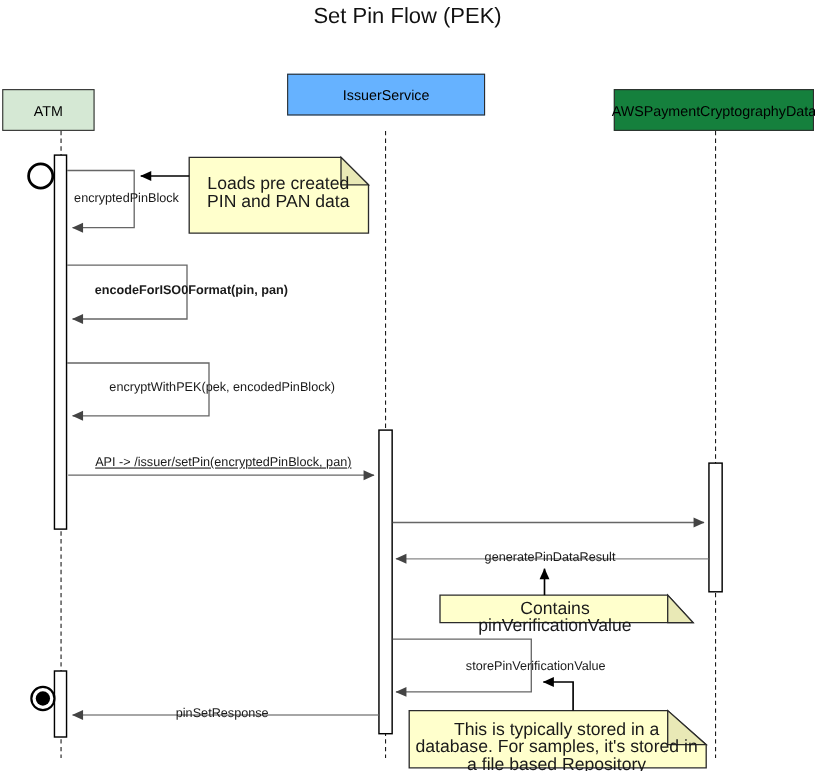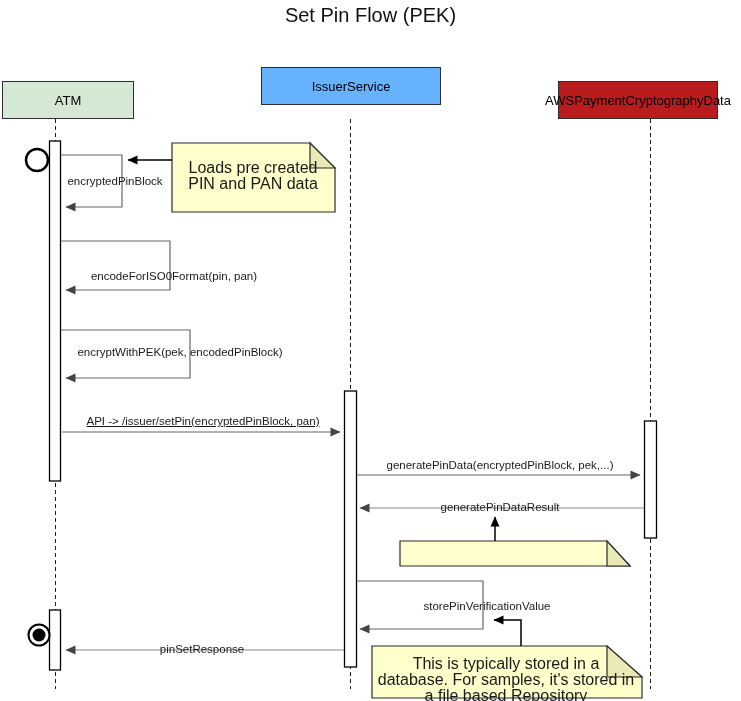--- a/index.html
+++ b/index.html
@@ -8,23 +8,23 @@
     font-family:"Liberation Sans", sans-serif;color:#000;
   }
   .diagram-title{
     position:absolute;left:0;top:4px;width:741px;text-align:center;
     font-size:20px;color:#111;
   }
   .participant{
     position:absolute;display:flex;align-items:center;justify-content:center;
     border:1.3px solid #2d2d2d;font-size:13px;box-sizing:border-box;
   }
-  .p-atm{left:2px;top:81px;width:132px;height:38px;background:#d5e8d4;}
+  .p-atm{left:2px;top:81px;width:84px;height:38px;background:#d5e8d4;}
   .p-issuer{left:261px;top:67px;width:180px;height:38px;background:#66b2ff;}
-  .p-aws{left:558px;top:81px;width:160px;height:38px;background:#b91c1c;}
+  .p-aws{left:558px;top:81px;width:182px;height:38px;background:#15803d;}
   .svg-layer{position:absolute;left:0;top:0;}
   .msg-label{
     position:absolute;font-size:11.5px;white-space:nowrap;
     transform:translateX(-50%);color:#1a1a1a;
   }
   .note-text{
     position:absolute;font-size:16px;line-height:16px;text-align:center;color:#1a1a1a;
   }
 </style>
 </head>
@@ -89,24 +89,24 @@
     <span>ATM</span>
   </div>
   <div class="participant p-issuer">
     <span>IssuerService</span>
   </div>
   <div class="participant p-aws">
     <span>AWSPaymentCryptographyData</span>
   </div>
 
   <div class="msg-label" style="left:115px;top:175px;">encryptedPinBlock</div>
-  <div class="msg-label" style="left:174px;top:270px;">encodeForISO0Format(pin, pan)</div>
-  <div class="msg-label" style="left:180px;top:346px;">encryptWithPEK(pek, encodedPinBlock)</div>
+  <div class="msg-label" style="left:174px;top:258px;font-weight:bold;">encodeForISO0Format(pin, pan)</div>
+  <div class="msg-label" style="left:202px;top:346px;">encryptWithPEK(pek, encodedPinBlock)</div>
   <div class="msg-label" style="left:203px;top:415px;text-decoration:underline;">API -&gt; /issuer/setPin(encryptedPinBlock, pan)</div>
-  <div class="msg-label" style="left:500px;top:459px;">generatePinData(encryptedPinBlock, pek,...)</div>
   <div class="msg-label" style="left:500px;top:501px;">generatePinDataResult</div>
   <div class="msg-label" style="left:487px;top:600px;">storePinVerificationValue</div>
   <div class="msg-label" style="left:202px;top:643px;">pinSetResponse</div>
 
   <div class="note-text" style="left:177px;top:160px;width:152px;">Loads pre created PIN and PAN data</div>
+  <div class="note-text" style="left:402px;top:546px;width:205px;">Contains pinVerificationValue</div>
   <div class="note-text" style="left:377px;top:656px;width:258px;">This is typically stored in a database. For samples, it's stored in a file based Repository</div>
 
 </div>
 
 </body></html>

